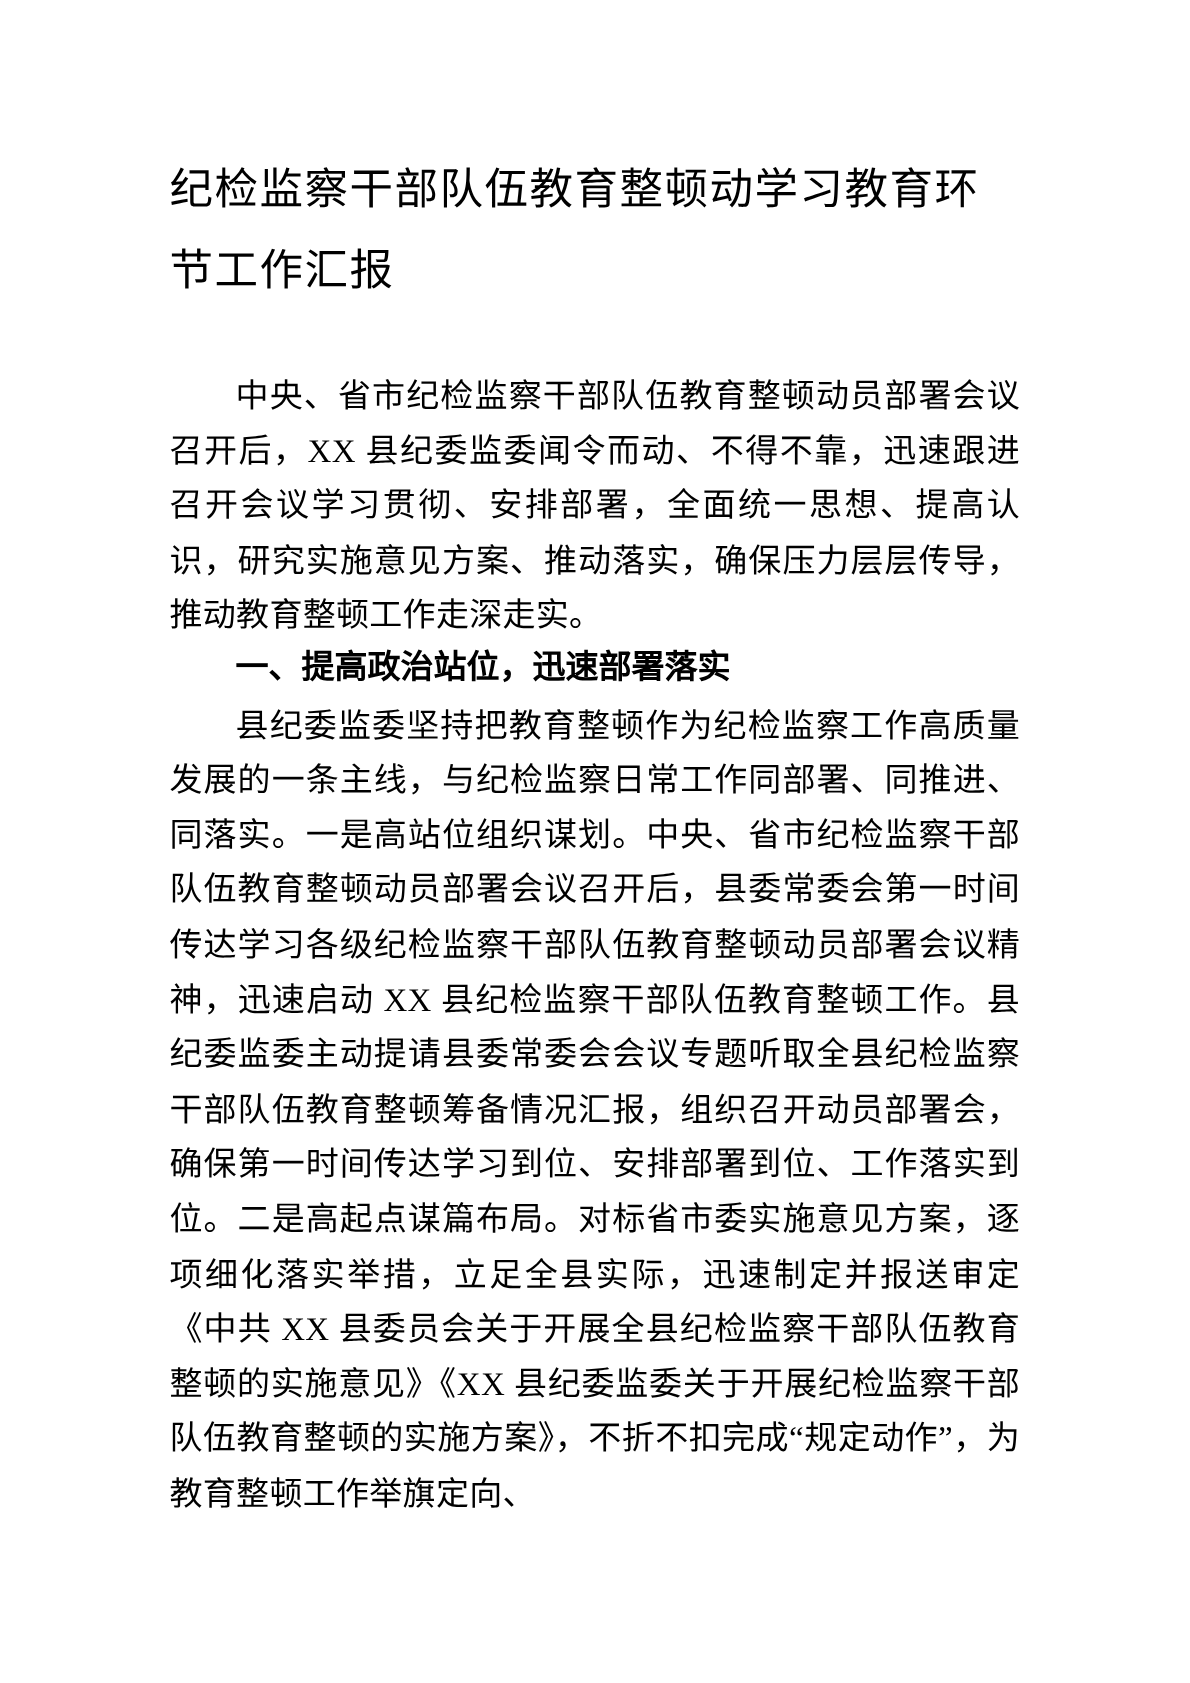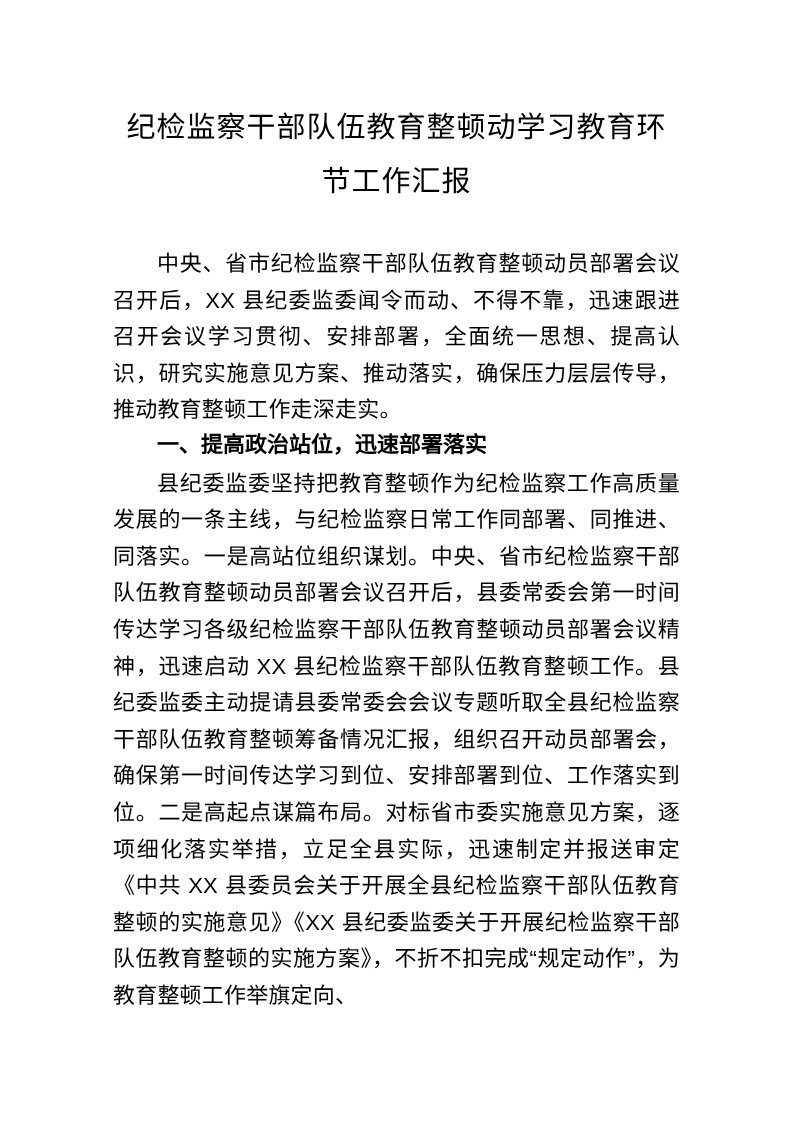--- a/index.html
+++ b/index.html
@@ -17,34 +17,33 @@
     overflow: hidden;
     box-sizing: border-box;
     padding: 100px 113px 0 113px;
     font-family: "Liberation Serif", "DejaVu Serif", serif;
   }
   .doc-title {
     margin: 0 0 38px 0;
     font-size: 29px;
     line-height: 54px;
     font-weight: 400;
-    text-align: center;
     letter-spacing: 1px;
     font-family: "Liberation Serif", "DejaVu Serif", serif;
   }
   .doc-body {
     font-size: 22px;
     line-height: 36.6px;
     text-align: justify;
     text-justify: inter-ideograph;
   }
   .doc-paragraph {
     margin: 0;
     text-indent: 2em;
-    font-family: Liberation Sans, sans-serif;
+    font-family: Liberation Serif, serif;
     letter-spacing: 0.2px;
   }
   .doc-heading {
     margin: 0;
     font-size: 22px;
     line-height: 36.6px;
     font-weight: 700;
     text-indent: 2em;
     font-family: Liberation Mono, monospace;
   }

